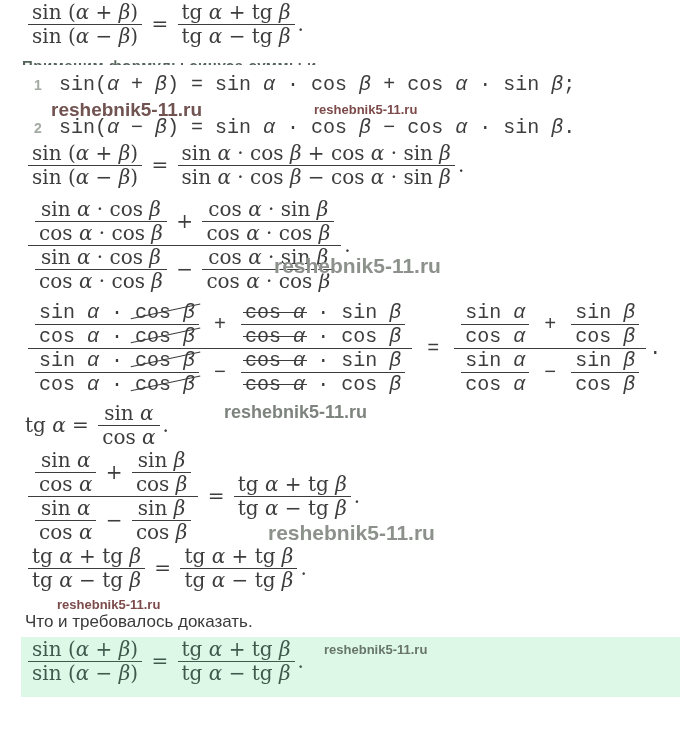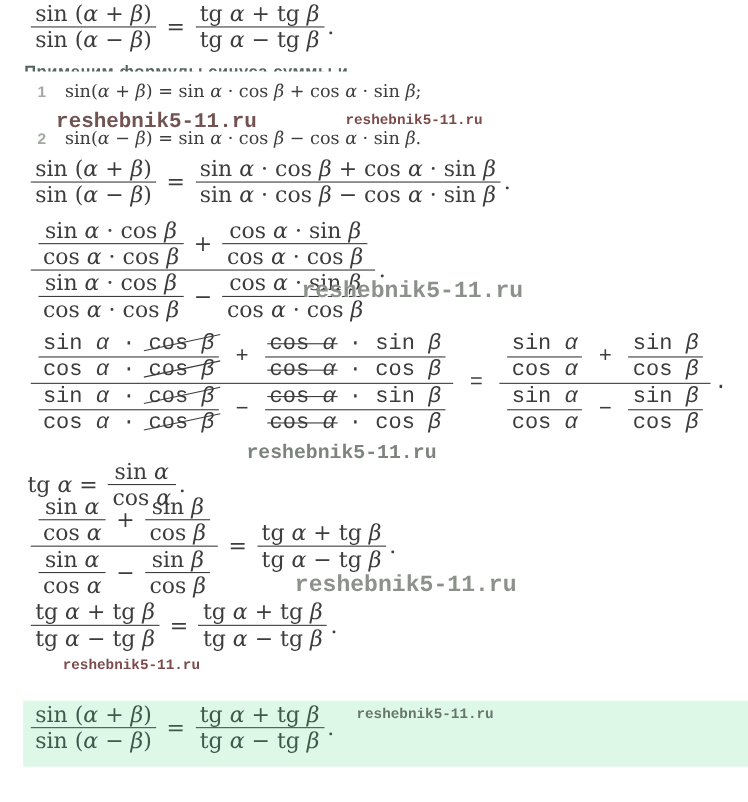--- a/index.html
+++ b/index.html
@@ -23,33 +23,33 @@
       border-top:1.6px solid currentColor;}
 
   
   #m-identity{top:2px;left:4px;}
   #caption-clip{position:absolute;top:57px;left:1px;width:340px;height:8px;overflow:hidden;}
   #caption-clip .cap{display:block;font:bold 15px "Liberation Sans",sans-serif;color:#55645b;letter-spacing:.5px;}
   .step{position:absolute;display:flex;align-items:center;}
   #step-1{top:73px;left:10px;}
   #step-2{top:116px;left:10px;}
   .stepnum{font:bold 14px "Liberation Sans",sans-serif;color:#a2aaa2;width:14px;text-align:center;margin-right:14px;}
-  .stepmath{display:flex;align-items:center;font-size:16px;}
+  .stepmath{display:flex;align-items:center;font-size:20px;font-family:Liberation Mono, monospace;}
   #m-eq2{top:143px;left:4px;}
   #m-split{top:199px;left:4px;}
   #m-cancel{top:302px;left:4px;font-family:Liberation Mono, monospace;}
-  #m-tgdef{top:418px;left:4px;}
+  #m-tgdef{top:403px;left:4px;}
   #m-totg{top:450px;left:4px;}
   #m-finaleq{top:546px;left:4px;}
   #qed{position:absolute;top:612px;left:4px;font:17px "Liberation Sans",sans-serif;color:#3a3a3a;}
   #result-box{position:absolute;top:637px;left:0;width:680px;height:60px;background:#def8e8;}
   #m-result{top:639px;left:4px;color:#40594d;}
 
   
-  .wm{position:absolute;font-family:Liberation Mono, monospace;font-weight:bold;white-space:nowrap;}
+  .wm{position:absolute;font-family:Liberation Sans, sans-serif;font-weight:bold;white-space:nowrap;}
   #wm-1{top:99px;left:30px;font-size:19px;color:#715351;}
   #wm-2{top:102px;left:293px;font-size:13px;color:#7d4a4a;}
   #wm-3{top:254px;left:253px;font-size:21px;color:#8c918b;text-shadow:1px 1px 0 #ffffff;}
   #wm-4{top:402px;left:203px;font-size:18px;color:#7d837d;text-shadow:1px 1px 0 #ffffff;}
   #wm-5{top:521px;left:247px;font-size:21px;color:#8c918b;text-shadow:1px 1px 0 #ffffff;}
   #wm-6{top:597px;left:36px;font-size:13px;color:#7d4a4a;}
   #wm-7{top:642px;left:303px;font-size:13px;color:#67756b;}
 </style>
 </head>
 <body>
@@ -76,20 +76,21 @@
       </div>
   </div>
 
   <div class="math" id="m-eq2"><span class="frac"><span class="num"><span class="run">sin (<i>α</i> + <i>β</i>)</span></span><span class="den"><span class="run">sin (<i>α</i> − <i>β</i>)</span></span></span><span class="run"> = </span><span class="frac"><span class="num"><span class="run">sin <i>α</i> · cos <i>β</i> + cos <i>α</i> · sin <i>β</i></span></span><span class="den"><span class="run">sin <i>α</i> · cos <i>β</i> − cos <i>α</i> · sin <i>β</i></span></span></span><span class="run">.</span></div>
   <div class="math" id="m-split"><span class="frac"><span class="num"><span class="frac"><span class="num"><span class="run">sin <i>α</i> · cos <i>β</i></span></span><span class="den"><span class="run">cos <i>α</i> · cos <i>β</i></span></span></span><span class="run"> + </span><span class="frac"><span class="num"><span class="run">cos <i>α</i> · sin <i>β</i></span></span><span class="den"><span class="run">cos <i>α</i> · cos <i>β</i></span></span></span></span><span class="den"><span class="frac"><span class="num"><span class="run">sin <i>α</i> · cos <i>β</i></span></span><span class="den"><span class="run">cos <i>α</i> · cos <i>β</i></span></span></span><span class="run"> − </span><span class="frac"><span class="num"><span class="run">cos <i>α</i> · sin <i>β</i></span></span><span class="den"><span class="run">cos <i>α</i> · cos <i>β</i></span></span></span></span></span><span class="run">.</span></div>
   <div class="math" id="m-cancel"><span class="frac"><span class="num"><span class="frac"><span class="num"><span class="run">sin <i>α</i> · </span><span class="run cancel-slash">cos <i>β</i></span></span><span class="den"><span class="run">cos <i>α</i> · </span><span class="run cancel-slash">cos <i>β</i></span></span></span><span class="run"> + </span><span class="frac"><span class="num"><span class="run cancel-strike">cos <i>α</i></span><span class="run"> · sin <i>β</i></span></span><span class="den"><span class="run cancel-strike">cos <i>α</i></span><span class="run"> · cos <i>β</i></span></span></span></span><span class="den"><span class="frac"><span class="num"><span class="run">sin <i>α</i> · </span><span class="run cancel-slash">cos <i>β</i></span></span><span class="den"><span class="run">cos <i>α</i> · </span><span class="run cancel-slash">cos <i>β</i></span></span></span><span class="run"> − </span><span class="frac"><span class="num"><span class="run cancel-strike">cos <i>α</i></span><span class="run"> · sin <i>β</i></span></span><span class="den"><span class="run cancel-strike">cos <i>α</i></span><span class="run"> · cos <i>β</i></span></span></span></span></span><span class="run"> = </span><span class="frac"><span class="num"><span class="frac"><span class="num"><span class="run">sin <i>α</i></span></span><span class="den"><span class="run">cos <i>α</i></span></span></span><span class="run"> + </span><span class="frac"><span class="num"><span class="run">sin <i>β</i></span></span><span class="den"><span class="run">cos <i>β</i></span></span></span></span><span class="den"><span class="frac"><span class="num"><span class="run">sin <i>α</i></span></span><span class="den"><span class="run">cos <i>α</i></span></span></span><span class="run"> − </span><span class="frac"><span class="num"><span class="run">sin <i>β</i></span></span><span class="den"><span class="run">cos <i>β</i></span></span></span></span></span><span class="run">.</span></div>
   <div class="math" id="m-tgdef"><span class="run">tg <i>α</i> = </span><span class="frac"><span class="num"><span class="run">sin <i>α</i></span></span><span class="den"><span class="run">cos <i>α</i></span></span></span><span class="run">.</span></div>
   <div class="math" id="m-totg"><span class="frac"><span class="num"><span class="frac"><span class="num"><span class="run">sin <i>α</i></span></span><span class="den"><span class="run">cos <i>α</i></span></span></span><span class="run"> + </span><span class="frac"><span class="num"><span class="run">sin <i>β</i></span></span><span class="den"><span class="run">cos <i>β</i></span></span></span></span><span class="den"><span class="frac"><span class="num"><span class="run">sin <i>α</i></span></span><span class="den"><span class="run">cos <i>α</i></span></span></span><span class="run"> − </span><span class="frac"><span class="num"><span class="run">sin <i>β</i></span></span><span class="den"><span class="run">cos <i>β</i></span></span></span></span></span><span class="run"> = </span><span class="frac"><span class="num"><span class="run">tg <i>α</i> + tg <i>β</i></span></span><span class="den"><span class="run">tg <i>α</i> − tg <i>β</i></span></span></span><span class="run">.</span></div>
   <div class="math" id="m-finaleq"><span class="frac"><span class="num"><span class="run">tg <i>α</i> + tg <i>β</i></span></span><span class="den"><span class="run">tg <i>α</i> − tg <i>β</i></span></span></span><span class="run"> = </span><span class="frac"><span class="num"><span class="run">tg <i>α</i> + tg <i>β</i></span></span><span class="den"><span class="run">tg <i>α</i> − tg <i>β</i></span></span></span><span class="run">.</span></div>
 
+  <div id="qed">Что и требовалось доказать.</div>
 
   <div id="result-box"></div>
   <div class="math" id="m-result"><span class="frac"><span class="num"><span class="run">sin (<i>α</i> + <i>β</i>)</span></span><span class="den"><span class="run">sin (<i>α</i> − <i>β</i>)</span></span></span><span class="run"> = </span><span class="frac"><span class="num"><span class="run">tg <i>α</i> + tg <i>β</i></span></span><span class="den"><span class="run">tg <i>α</i> − tg <i>β</i></span></span></span><span class="run">.</span></div>
 
   <span class="wm" id="wm-1">reshebnik5-11.ru</span>
   <span class="wm" id="wm-2">reshebnik5-11.ru</span>
   <span class="wm" id="wm-3">reshebnik5-11.ru</span>
   <span class="wm" id="wm-4">reshebnik5-11.ru</span>
   <span class="wm" id="wm-5">reshebnik5-11.ru</span>
   <span class="wm" id="wm-6">reshebnik5-11.ru</span>

